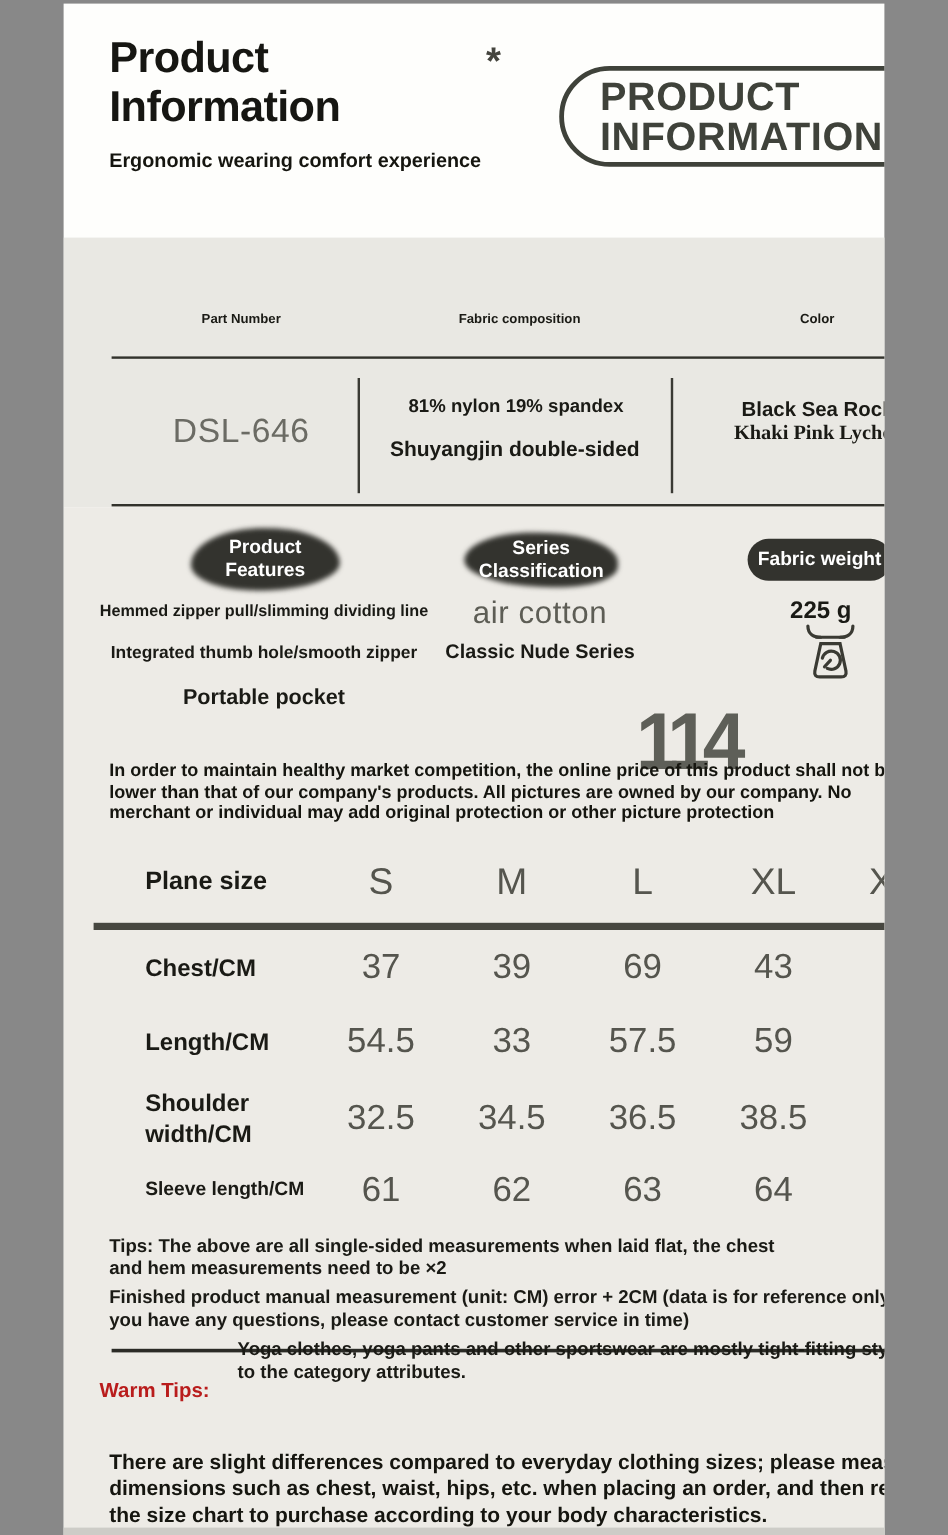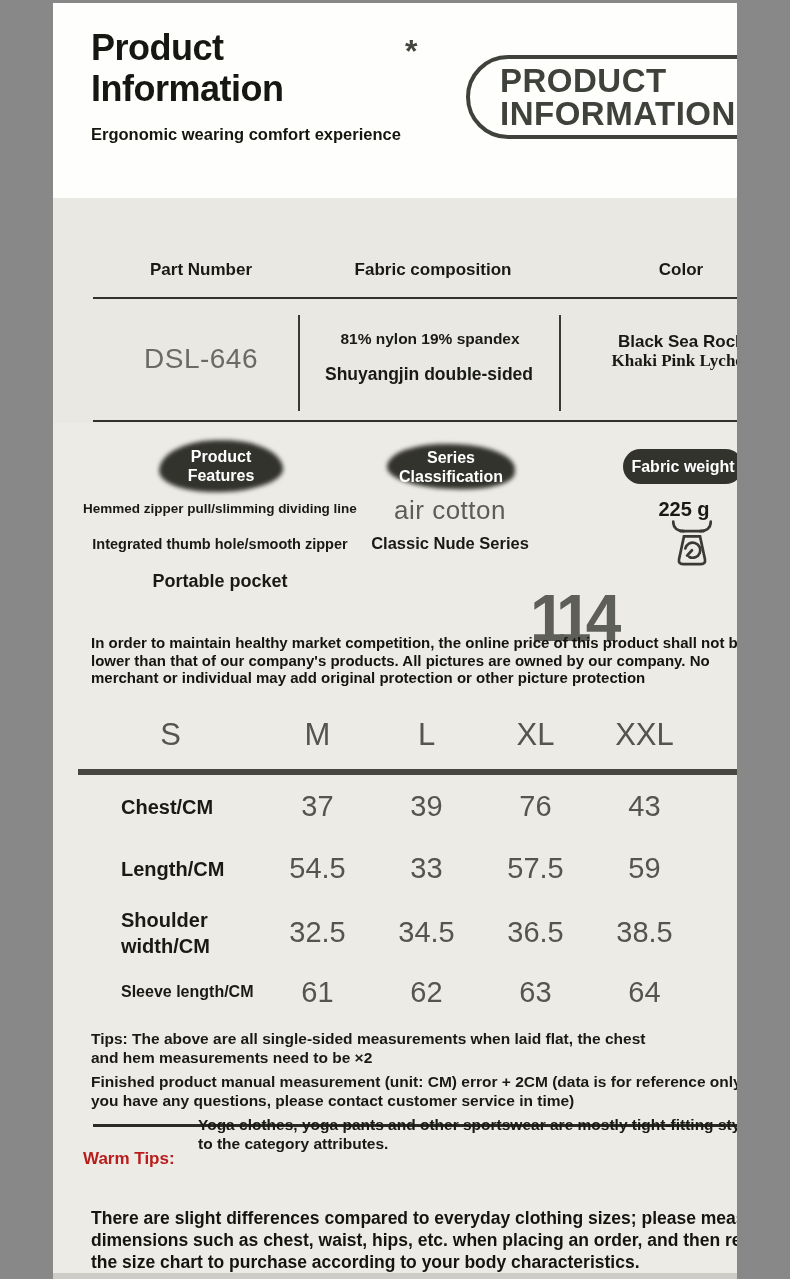--- a/index.html
+++ b/index.html
@@ -10,21 +10,21 @@
   .bottom-strip{position:absolute; left:0; bottom:0; width:790px; height:9px; background:#cdccc7;}
 
   
   .title{position:absolute; left:38px; top:24px; font-size:36px; line-height:41px; font-weight:700; letter-spacing:-0.5px; color:#161612;}
   .asterisk{position:absolute; left:352px; top:30px; font-size:32px; font-weight:700; color:#45453e;}
   .subtitle{position:absolute; left:38px; top:122px; font-size:16.5px; font-weight:700; color:#15150f;}
   .stamp{position:absolute; left:413px; top:52px; width:336px; height:84px; border:4.5px solid #3f423a; border-radius:46px; display:flex; flex-direction:column; justify-content:center; padding-left:30px; box-sizing:border-box;}
   .stamp span{font-size:33px; line-height:33px; font-weight:700; letter-spacing:0.5px; color:#3f423a;}
 
   
-  .spec-head{position:absolute; top:257px; font-size:17px; font-weight:700; transform:translateX(-50%); white-space:nowrap;text-align:right;}
+  .spec-head{position:absolute; top:257px; font-size:11px; font-weight:700; transform:translateX(-50%); white-space:nowrap;text-align:right;}
   .h1{left:148px;} .h2{left:380px;} .h3{left:628px;}
   .rule{position:absolute; background:#32322c;}
   .rule-a{left:40px; top:294px; width:712px; height:2px;}
   .rule-b{left:40px; top:417px; width:712px; height:2px;}
   .vdiv{position:absolute; top:312px; width:1.5px; height:96px; background:#3a3a34;}
   .vd1{left:245px;} .vd2{left:506px;}
   .part-number{position:absolute; left:148px; top:340px; transform:translateX(-50%); font-size:28px; color:#6b6b64; letter-spacing:0.5px; white-space:nowrap;}
   .cellline{position:absolute; transform:translateX(-50%); font-weight:700; white-space:nowrap;}
   .fab1{left:377px; top:327px; font-size:15.5px;}
   .fab2{left:376px; top:361px; font-size:17.5px;}
@@ -126,32 +126,33 @@
       <path d="M22.5 33 a8.5 8.5 0 1 1 4.5 9.5"></path>
       <line x1="30" y1="35" x2="24.5" y2="41"></line>
     </svg>
   </div>
 
   <div class="watermark">114</div>
   <p class="disclaimer">In order to maintain healthy market competition, the online price of this product shall not be lower than that of our company's products. All pictures are owned by our company. No merchant or individual may add original protection or other picture protection</p>
 
   <div class="size-table">
     <div class="st-head">
+      <div class="st-corner">Plane size</div>
       <div class="st-col">S</div>
       <div class="st-col">M</div>
       <div class="st-col">L</div>
       <div class="st-col">XL</div>
       <div class="st-col">XXL</div>
     </div>
     <div class="st-rule"></div>
     <div class="st-row r-chest">
       <div class="st-label">Chest/CM</div>
       <div class="st-val">37</div>
       <div class="st-val">39</div>
-      <div class="st-val">76</div>
+      <div class="st-val">69</div>
       <div class="st-val">43</div>
       <div class="st-val">-</div>
     </div>
     <div class="st-row r-length">
       <div class="st-label">Length/CM</div>
       <div class="st-val">54.5</div>
       <div class="st-val">33</div>
       <div class="st-val">57.5</div>
       <div class="st-val">59</div>
       <div class="st-val">-</div>

